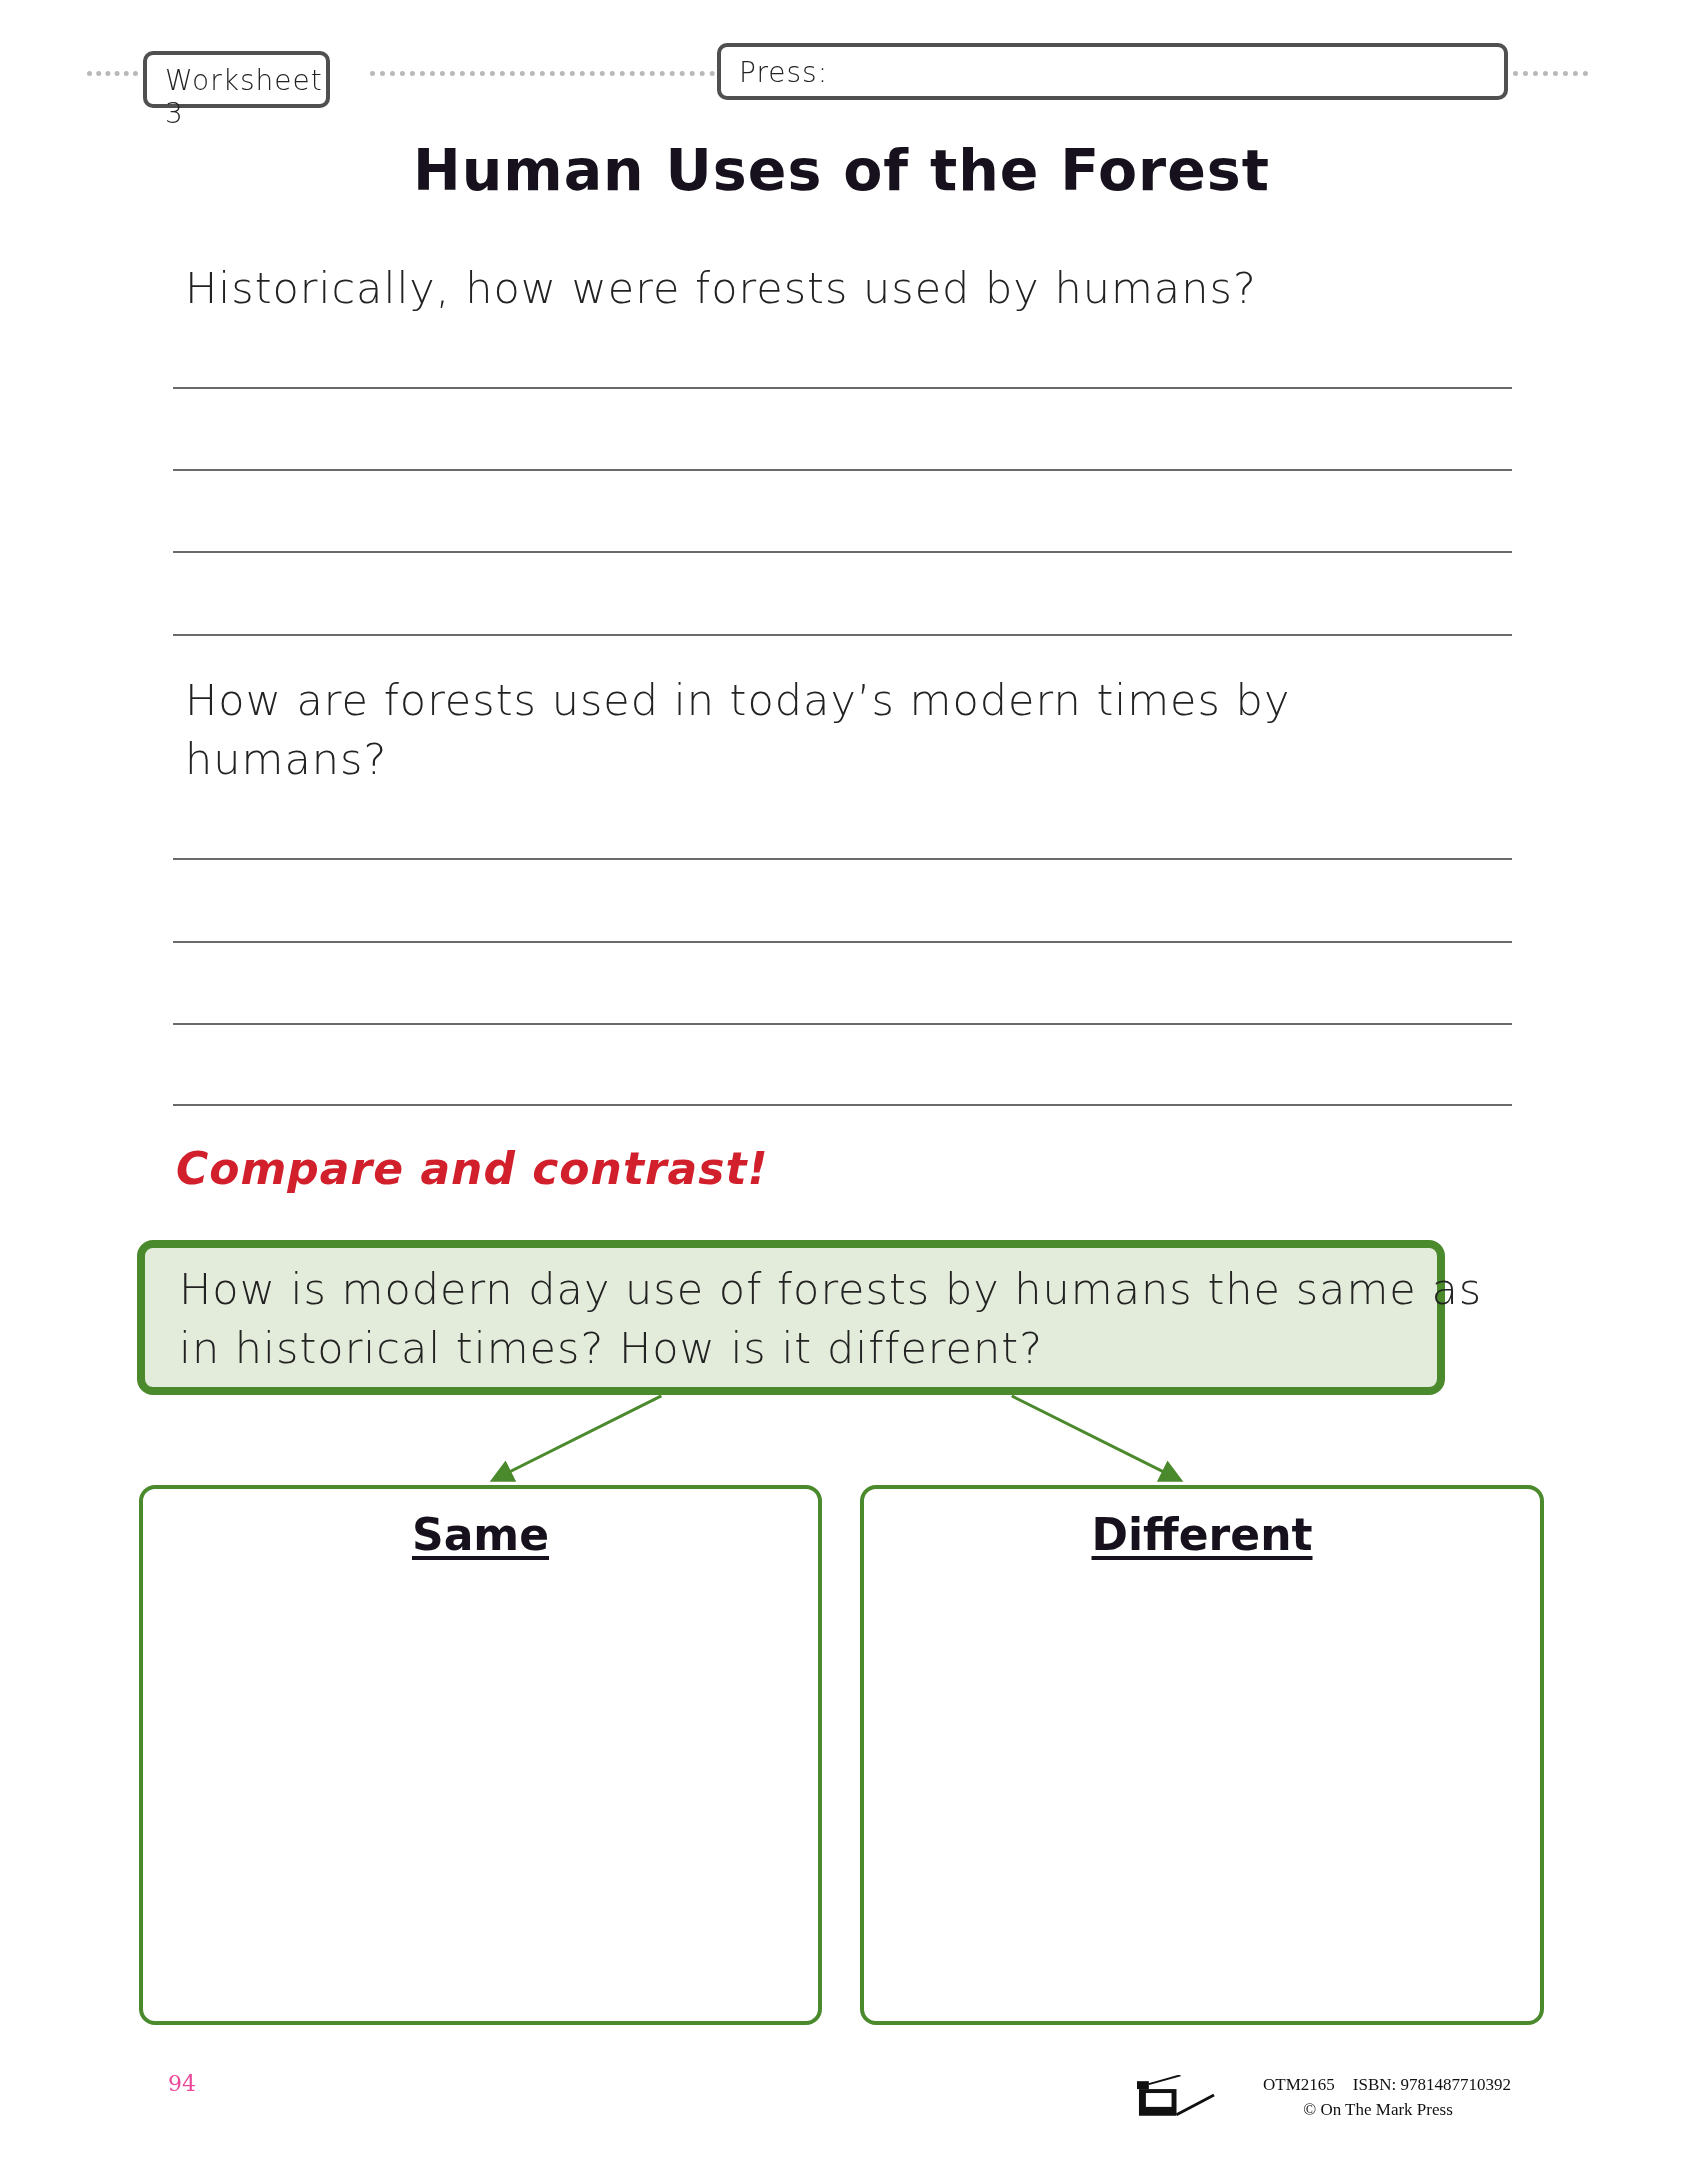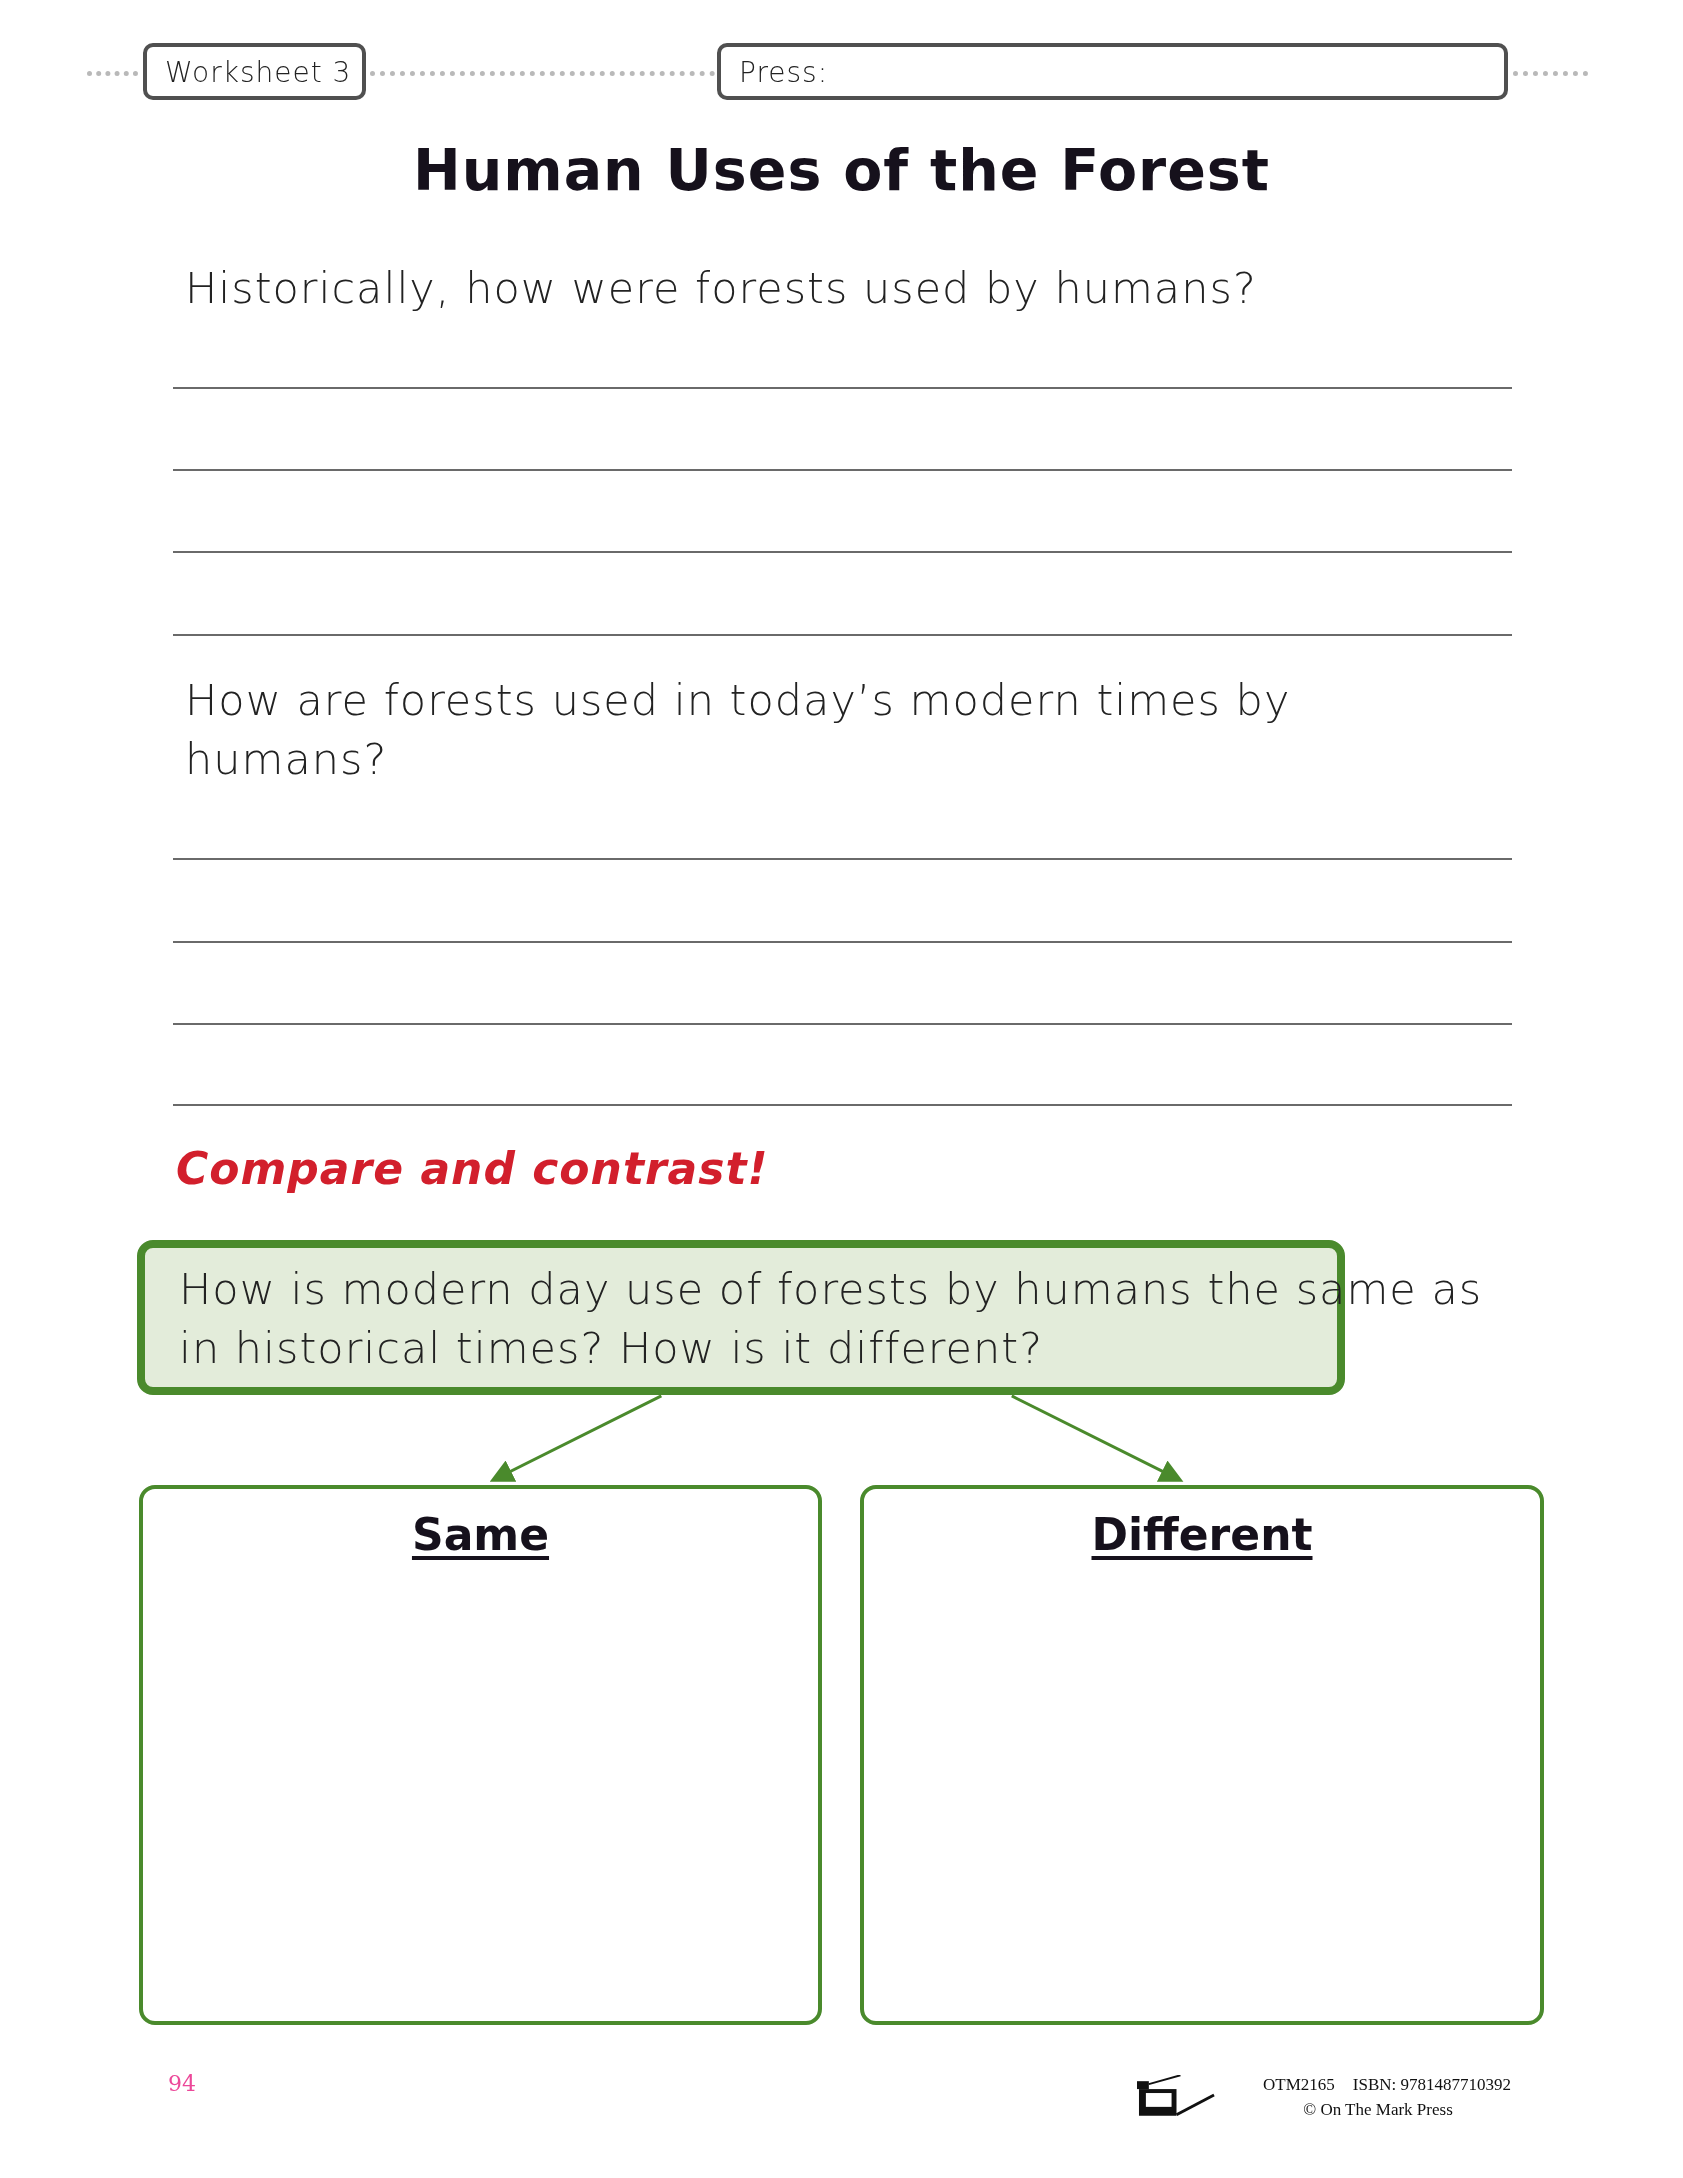--- a/index.html
+++ b/index.html
@@ -5,37 +5,37 @@
   html,body{margin:0;padding:0;background:#fff;}
   body{width:1683px;height:2178px;position:relative;overflow:hidden;font-family:"DejaVu Sans",sans-serif;color:#1a1a1a;}
   .abs{position:absolute;}
   .dots{position:absolute;top:71px;height:0;border-top:5px dotted #b9b9b9;}
   .hdr-box{position:absolute;top:43px;height:57px;border:4px solid #505050;border-radius:10px;background:#fff;box-sizing:border-box;}
   .hdr-box span{position:absolute;left:18px;top:9px;font-size:28px;font-weight:300;color:#222;letter-spacing:1px;}
   .title{position:absolute;left:0;width:1683px;top:137px;text-align:center;font-size:57px;font-weight:bold;color:#16111c;letter-spacing:1px;}
   .q{position:absolute;left:173px;font-size:43px;color:#222;letter-spacing:1px;line-height:59px;font-weight:300;margin-left:12px;}
   .line{position:absolute;left:173px;width:1339px;height:0;border-top:2px solid #6a6a6a;}
   .cmp{position:absolute;left:176px;top:1143px;font-size:44px;font-weight:bold;font-style:italic;color:#d21f2c;letter-spacing:1px;}
-  .qbox{position:absolute;left:137px;top:1240px;width:1208px;height:155px;box-sizing:border-box;border:8px solid #4a8a2c;border-radius:16px;background:#e3ecda;}
+  .qbox{position:absolute;left:137px;top:1240px;width:1308px;height:155px;box-sizing:border-box;border:8px solid #4a8a2c;border-radius:16px;background:#e3ecda;}
   .qbox div{position:absolute;left:34px;top:12px;width:1346px;font-size:43px;line-height:59px;color:#222;letter-spacing:1px;font-weight:300;}
   .ansbox{position:absolute;top:1485px;height:540px;box-sizing:border-box;border:4px solid #4a8a2c;border-radius:16px;background:#fff;}
   .ansbox .hd{position:absolute;left:0;right:0;top:20px;text-align:center;font-size:44px;font-weight:bold;color:#16111c;}
   .ansbox .hd span{text-decoration:underline;text-underline-offset:6px;}
   .pgnum{position:absolute;left:168px;top:2071px;font-family:"DejaVu Serif",serif;font-size:22px;color:#ec4899;}
   .footer{position:absolute;right:172px;top:2072px;font-family:"Liberation Serif",serif;font-size:17px;color:#111;text-align:center;line-height:25px;}
   .footer .row1 span{margin-left:18px;}
 </style>
 </head>
 <body>
 
 <div class="dots" style="left:87px;width:51px;"></div>
 <div class="dots" style="left:370px;width:345px;"></div>
 <div class="dots" style="left:1513px;width:75px;"></div>
 
-<div class="hdr-box" style="left:143px;width:223px;">
+<div class="hdr-box" style="left:143px;width:187px;margin-top:8px;">
   <span>Worksheet 3</span>
 </div>
 <div class="hdr-box" style="left:717px;width:791px;">
   <span>Press:</span>
 </div>
 
 <div class="title">Human Uses of the Forest</div>
 
 <div class="q" style="top:259px;">Historically, how were forests used by humans?</div>
 <div class="line" style="top:387px;"></div>

